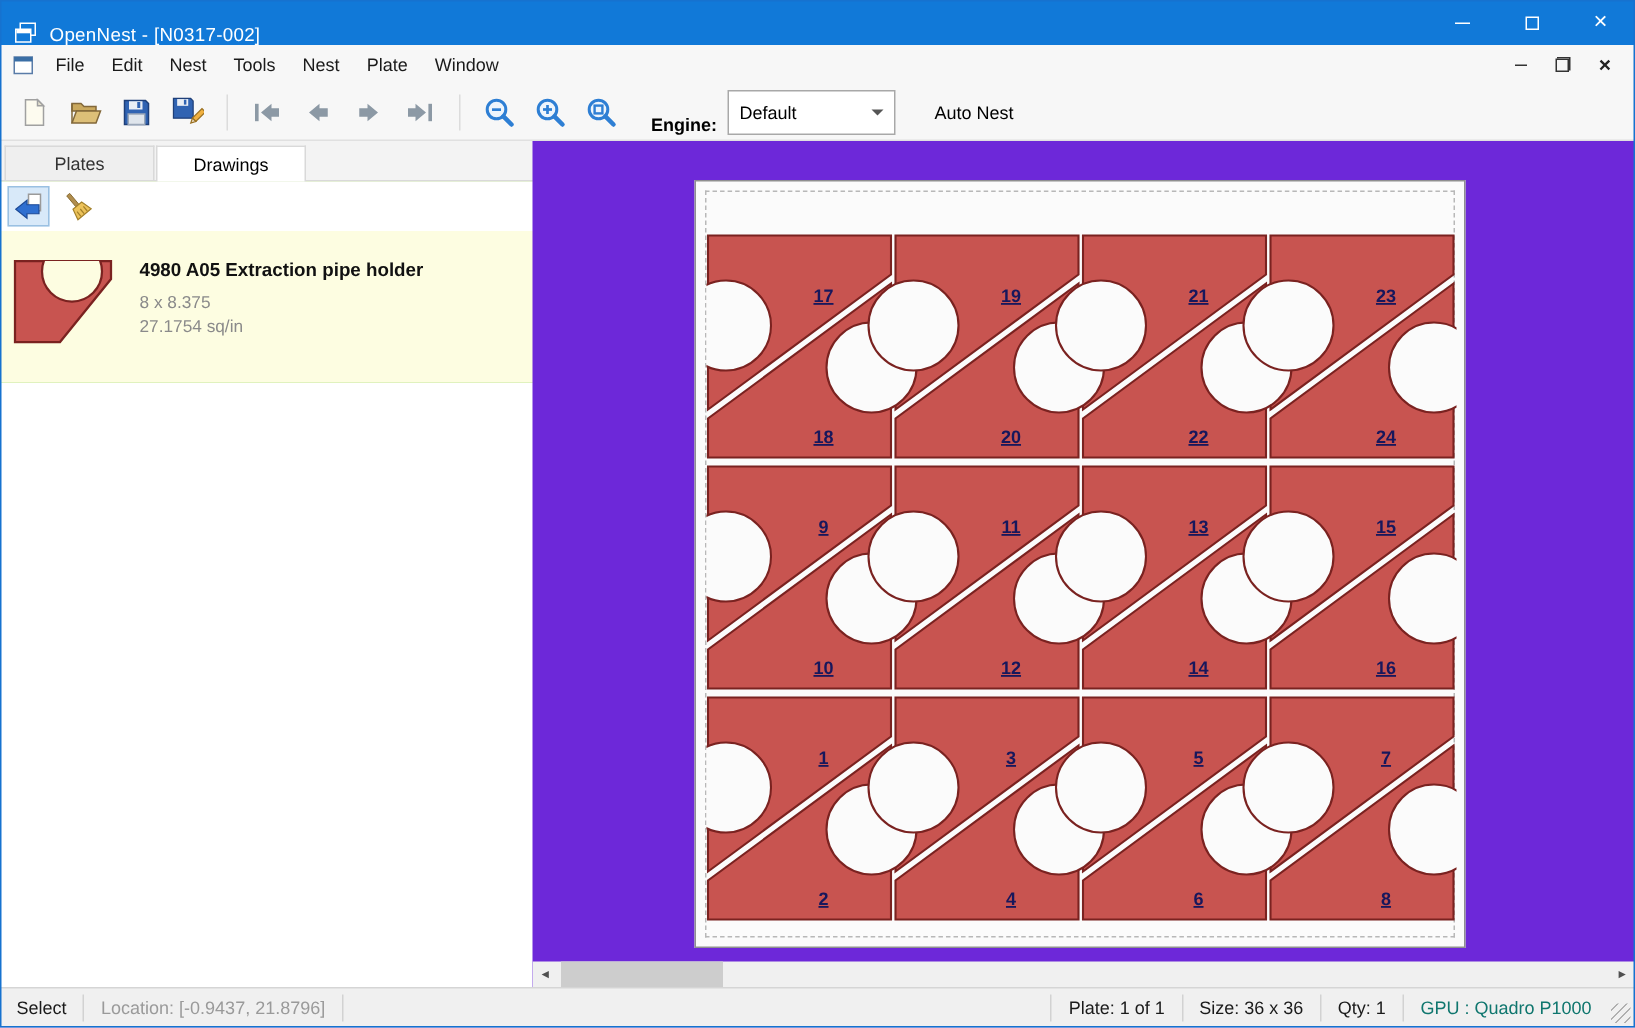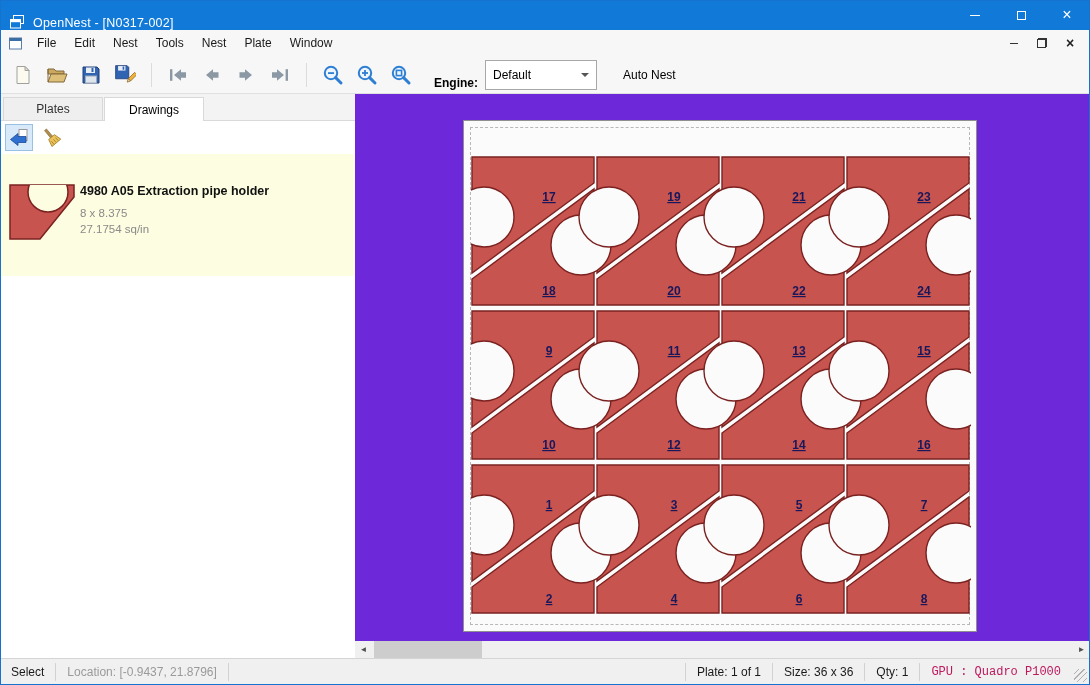--- a/index.html
+++ b/index.html
@@ -39,21 +39,21 @@
   .autonest{font-size:12px;margin-left:18px;padding:5px 8px}
 
   
   .left-panel{position:absolute;left:0;top:94px;width:398px;bottom:27px;background:#84cc16;border-right:1px solid #c3c3c3;display:flex;flex-direction:column}
   .tabs{display:flex;height:27px;background:#f3f3f3;border-bottom:1px solid #d9d9d9;padding:3px 0 0 2px}
   .tab{width:100px;display:flex;align-items:center;justify-content:center;font-size:12px;background:#efefef;border:1px solid #d9d9d9;border-bottom:none;margin-left:1px;color:#333}
   .tab.active{background:#fff;position:relative;z-index:2;margin-bottom:-1px;font-weight:normal;color:#000}
   .panel-tools{height:33px;display:flex;align-items:center;padding-left:5px;gap:5px;background:#fff}
   .ptool{width:28px;height:27px;display:flex;align-items:center;justify-content:center;border:1px solid transparent}
   .ptool.toggled{background:#d8e9f9;border:1px solid #9ac0e2}
-  .list-item{display:flex;padding:27px 8px;gap:0}
+  .list-item{display:flex;padding:16px 8px;gap:13px}
   .li-thumb{flex:0 0 72px}
   .li-text{min-width:0}
   .li-title{font-size:12.5px;font-weight:bold;color:#111;margin:3px 0 7px}
   .li-line{font-size:11.5px;color:#8a8a8a;line-height:1.42}
   .list-rest{flex:1;background:#fff}
 
   
   .canvas{position:absolute;left:355px;top:94px;right:0;bottom:27px;background:#a8a8a8;overflow:hidden}
   .plate{position:absolute;left:108px;top:26px;width:514px;height:512px;background:#fbfbfb;border:1px solid #8f8f8f}
   .plate-margin{position:absolute;inset:6px;border:1px dashed #b8b8b8;pointer-events:none}
@@ -378,15 +378,15 @@
   <div class="sb-cell sb-gray">Location: [-0.9437, 21.8796]</div>
   <div class="sb-div"></div>
   <div class="sb-spacer"></div>
   <div class="sb-div"></div>
   <div class="sb-cell">Plate: 1 of 1</div>
   <div class="sb-div"></div>
   <div class="sb-cell">Size: 36 x 36</div>
   <div class="sb-div"></div>
   <div class="sb-cell">Qty: 1</div>
   <div class="sb-div"></div>
-  <div class="sb-cell sb-green" style="color: #be185d; font-family: Liberation Mono, monospace;">GPU : Quadro P1000</div>
+  <div class="sb-cell sb-green" style="color: #0f766e;">GPU : Quadro P1000</div>
   <div class="sb-grip"></div>
 </div>
 
 </body></html>

